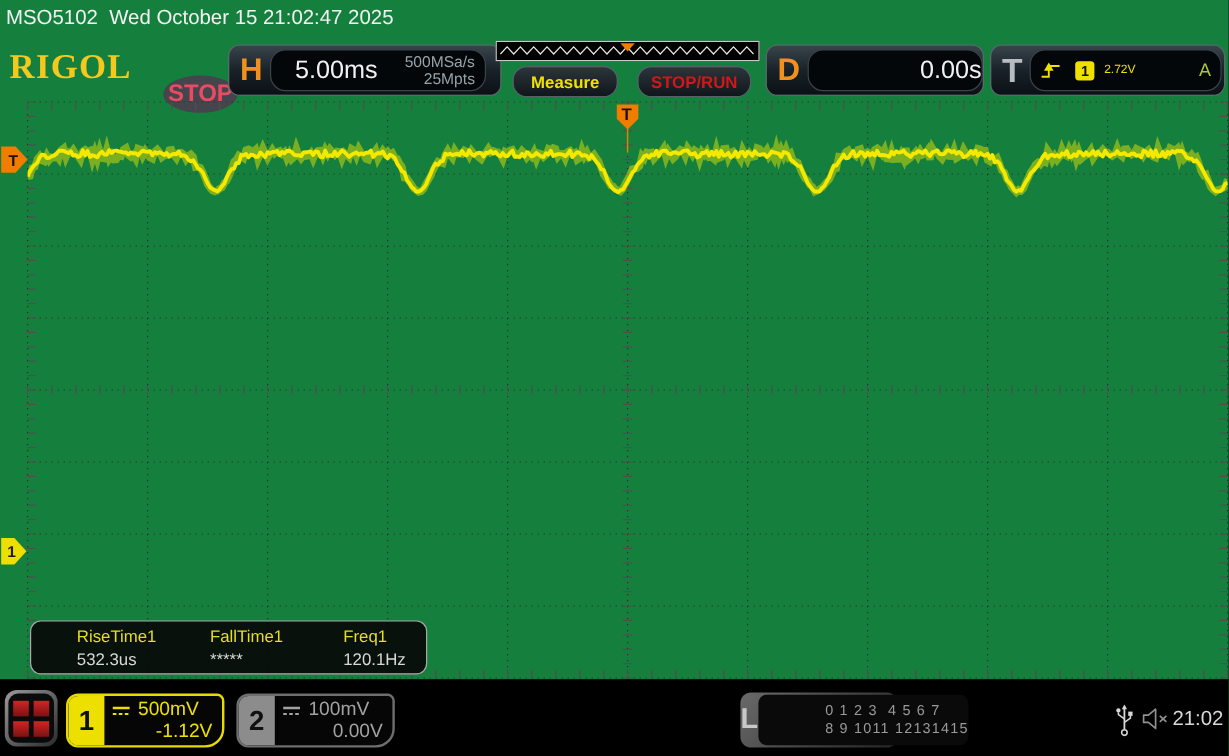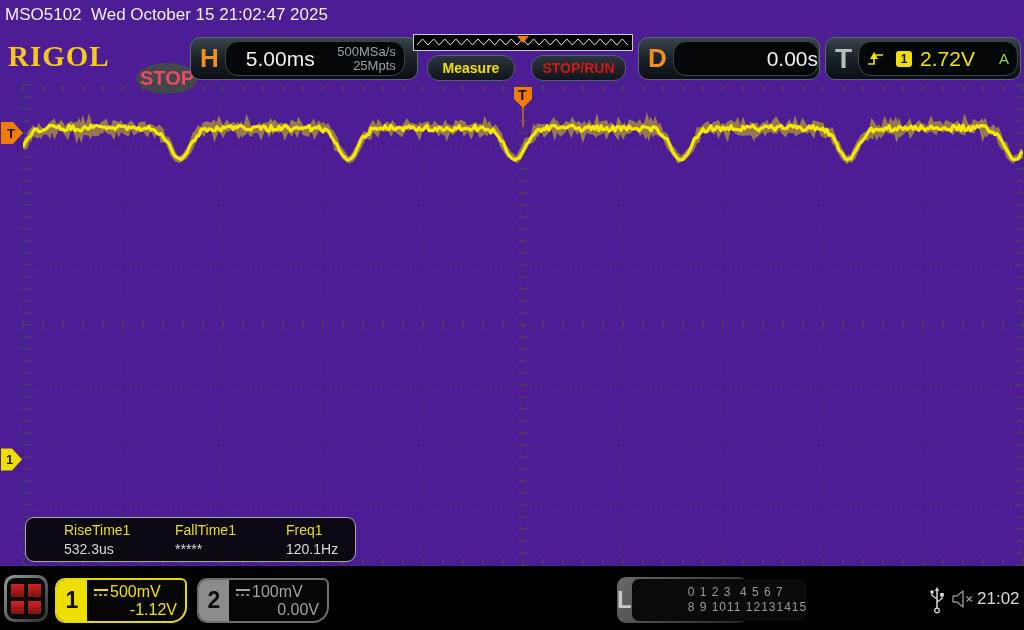--- a/index.html
+++ b/index.html
@@ -1,16 +1,16 @@
 <!DOCTYPE html>
 <html><head>
 <meta charset="utf-8">
 <style>
   html,body{margin:0;padding:0;background:#000;}
-  .screen{position:relative;width:1024px;height:630px;background:#4c1d95;overflow:hidden;
+  .screen{position:relative;width:1024px;height:630px;background:#15803d;overflow:hidden;
           font-family:"Liberation Sans",sans-serif;color:#ddd;}
   
   .topbar{position:absolute;left:0;top:0;width:1024px;height:30px;}
   .topbar .title{position:absolute;left:5px;top:5px;font-size:17px;color:#f2f2f2;white-space:pre;}
   
   .header{position:absolute;left:0;top:30px;width:952px;height:54px;}
   .brand{position:absolute;left:8px;top:10px;font-family:"Liberation Serif",serif;font-weight:bold;
          font-size:29px;color:#f5c81e;letter-spacing:1px;}
   .stop-badge{position:absolute;left:136px;top:13px;width:62px;height:31px;border-radius:50%;
               background:#45454d;color:#ea4b62;font-weight:bold;font-size:20px;
@@ -34,21 +34,21 @@
   .measure{left:427px;width:88px;color:#f0e000;}
   .stoprun{left:531px;width:95px;color:#d01818;}
   .d-panel{left:638px;width:182px;}
   .d-panel .panel-inner{width:148px;}
   .delay-value{font-size:21px;color:#f0f0f0;margin-left:15px;}
   .t-panel{left:825px;width:196px;}
   .t-letter{font-size:28px;font-weight:bold;color:#b8bcc0;margin:0 6px 0 9px;}
   .t-panel .panel-inner{width:160px;padding:0 8px;}
   .trig-src{width:16px;height:16px;background:#f0e000;border-radius:3px;color:#111;font-size:12px;
             font-weight:bold;display:flex;align-items:center;justify-content:center;margin:0 8px 0 12px;}
-  .trig-level{font-size:21px;color:#f0e000;}
+  .trig-level{font-size:10px;color:#f0e000;}
   .trig-mode{margin-left:auto;font-size:15px;color:#a8c837;}
   
   .scope{position:absolute;left:0;top:84px;width:1024px;height:482px;}
   #scope-svg{position:absolute;left:0;top:0;}
   .measure-box{position:absolute;left:25px;top:433px;width:331px;height:45px;border:1px solid #a8a8a8;
                border-radius:9px;background:rgba(8,8,8,.92);box-sizing:border-box;
                display:flex;padding-left:38px;gap:42px;}
   .m-col{width:96px;padding-top:4px;}
   .m-label{font-size:14px;color:#e6df1e;}
   .m-value{font-size:14px;color:#d8d8d8;margin-top:3px;}
@@ -64,21 +64,21 @@
             display:flex;box-sizing:border-box;background:#060606;overflow:hidden;}
   .ch1{left:55px;border-color:#e8d900;}
   .ch2{left:197px;border-color:#6e6e6e;}
   .ch-tab{width:30px;display:flex;align-items:center;justify-content:center;
           font-size:23px;font-weight:bold;color:#101010;}
   .ch1 .ch-tab{background:#ede000;}
   .ch2 .ch-tab{background:#8c8c8c;}
   .ch-content{flex:1;display:flex;flex-direction:column;justify-content:center;font-size:16px;}
   .ch1 .ch-content{color:#ede000;}
   .ch2 .ch-content{color:#a2a2a2;}
-  .ch-scale{display:flex;align-items:center;padding-left:6px;}
+  .ch-scale{display:flex;align-items:center;gap:5px;padding-left:6px;}
   .ch-offset{text-align:right;padding-right:8px;}
   .la-panel{position:absolute;left:617px;top:11px;width:131px;height:46px;border-radius:9px;
             background:linear-gradient(135deg,#6a6a6a,#242424);display:flex;}
   .la-letter{width:27px;display:flex;align-items:center;justify-content:center;
              font-size:24px;font-weight:bold;color:#c8c8c8;}
   .la-inner{flex:1;margin:2px 3px 2px 0;background:#0a0a0a;border-radius:7px;
             display:flex;flex-direction:column;justify-content:center;padding-left:8px;}
   .la-row{font-size:12px;color:#9a9a9a;line-height:15px;white-space:pre;letter-spacing:1px;margin-left:48px;}
   .statusicon{position:absolute;}
   .clock{position:absolute;left:977px;top:23px;font-size:17px;color:#d8d8d8;}

